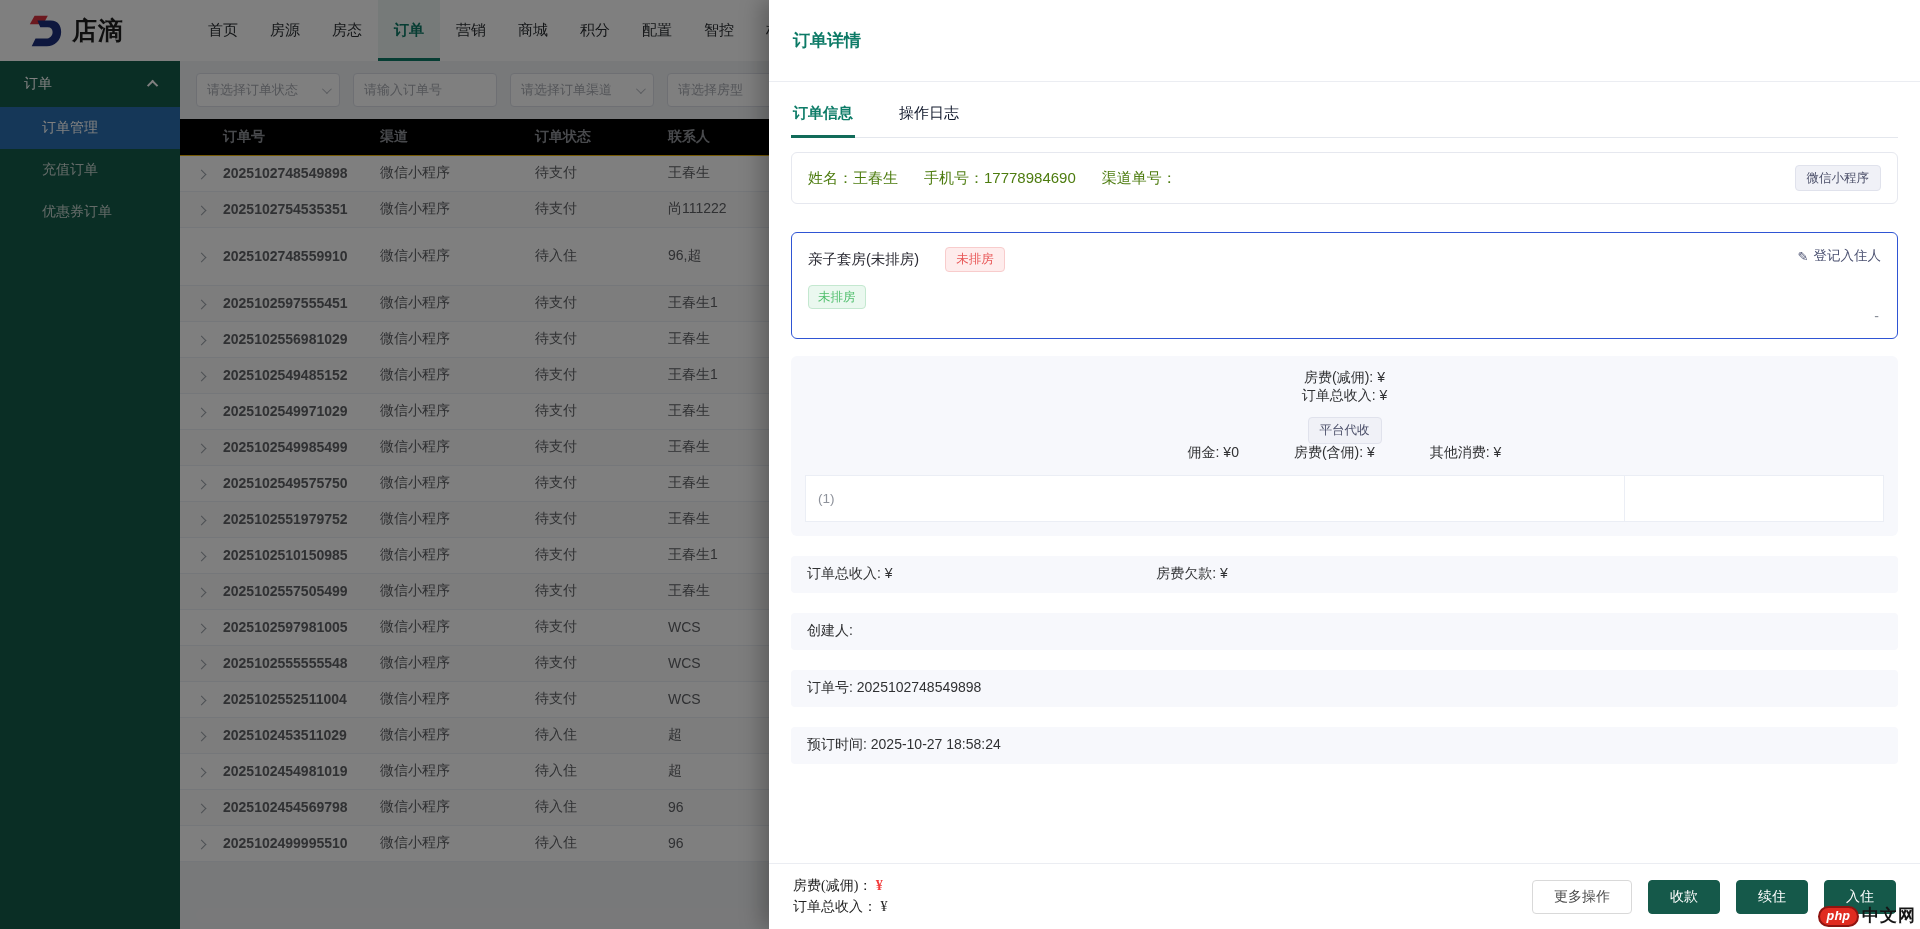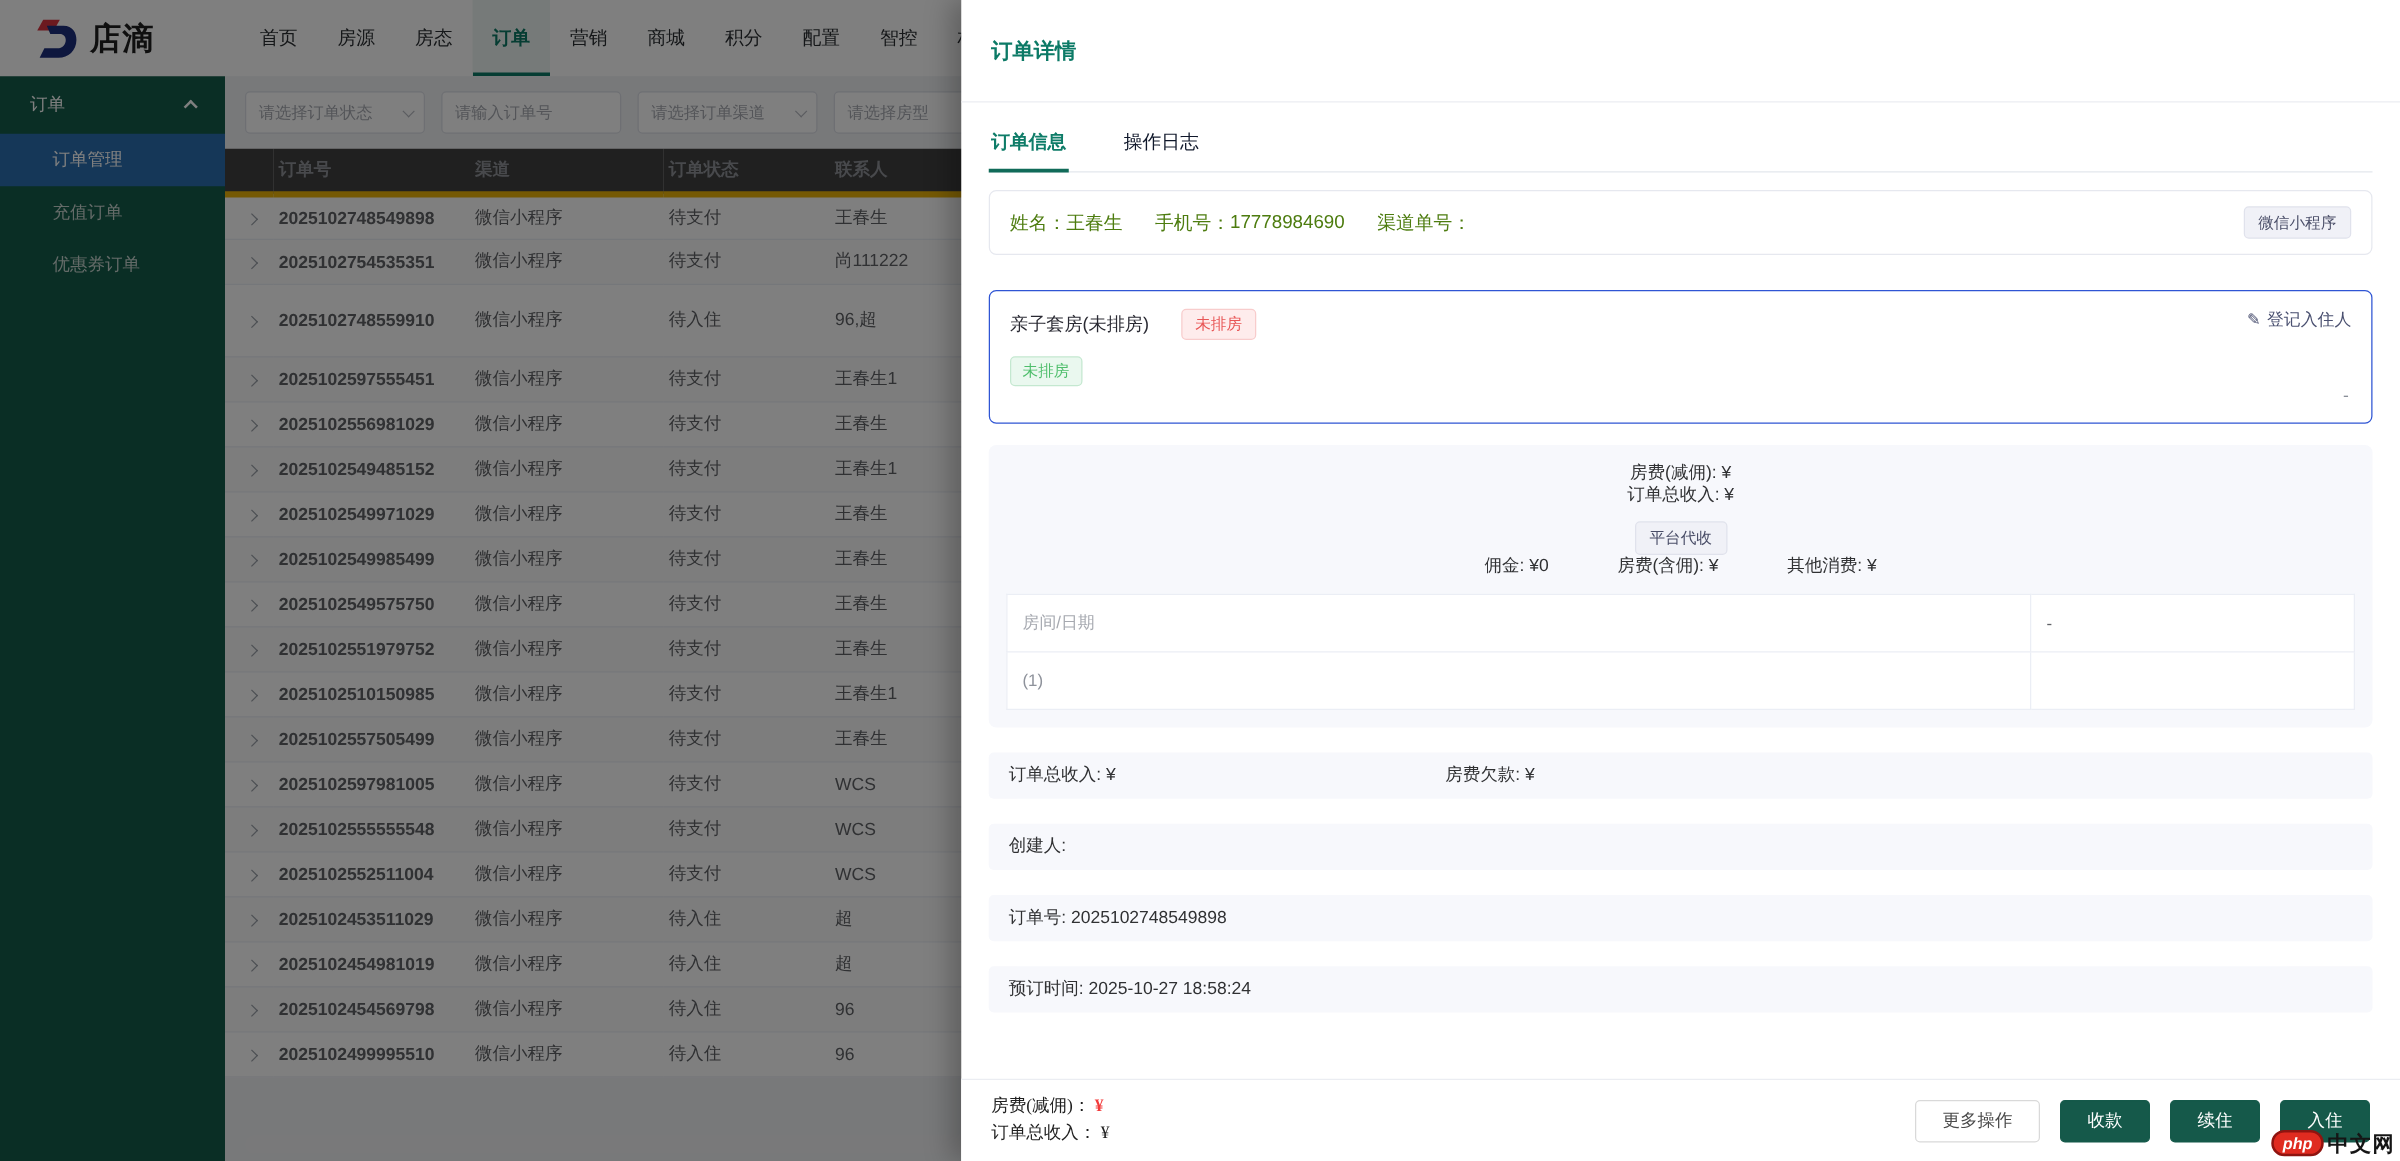--- a/index.html
+++ b/index.html
@@ -33,21 +33,21 @@
 
   
   .content{position:absolute;top:61px;left:180px;right:0;bottom:0;background:#f0f2f5;z-index:1;}
   .filters{display:flex;gap:13px;padding:12px 16px 10px 16px;}
   .filter{width:144px;height:34px;background:#fff;border:1px solid #dcdfe6;border-radius:4px;display:flex;align-items:center;justify-content:space-between;padding:0 10px;color:#a8abb2;font-size:13px;}
   .filter input{border:none;outline:none;width:100%;font-size:13px;color:#ec4899;font-family:Liberation Serif, serif;}
   .filter input::placeholder{color:#a8abb2;}
   .chev-down{width:7px;height:7px;border-right:1.5px solid #b6b9c0;border-bottom:1.5px solid #b6b9c0;transform:rotate(45deg) translateY(-2px);flex:none;}
   .orders{background:#fff;margin:2px 0 0 0;}
   table.orders-table{width:100%;border-collapse:collapse;table-layout:fixed;}
-  .orders-table th{height:36px;background:#404040;color:#909399;font-size:14px;text-align:left;font-weight:bold;border-bottom:5px solid #eab308;padding:0 4px;}
+  .orders-table th{height:36px;background:#000000;color:#909399;font-size:14px;text-align:left;font-weight:bold;border-bottom:1px solid #eab308;padding:0 4px;}
   .orders-table td{height:36px;font-size:14px;color:#606266;border-bottom:1px solid #ebeef5;padding:0 4px;}
   .orders-table tr.tall td{height:58px;}
   .orders-table tbody tr:nth-child(even) td{background:#fafafa;}
   .col-exp{width:39px;}
   .col-order{width:157px;}
   .col-channel{width:155px;}
   .col-status{width:133px;}
   .order-no{color:var(--order-green);font-weight:bold;}
   .row-arrow{display:inline-block;width:7px;height:7px;border-top:1.5px solid #9aa0a8;border-right:1.5px solid #9aa0a8;transform:rotate(45deg);margin-left:14px;}
   .hscroll{position:absolute;left:16px;bottom:6px;width:744px;height:15px;border-radius:8px;background:#f2f3f5;}
@@ -96,21 +96,21 @@
 
   .drawer-footer{position:absolute;left:0;right:0;bottom:0;height:66px;background:#fff;border-top:1px solid #ebedf2;display:flex;align-items:center;justify-content:space-between;padding:0 24px;font-family:Liberation Serif, serif;}
   .foot-lines{font-size:14px;color:#1f1f1f;line-height:1.45;}
   .yen-red{color:#F23B3B;font-weight:bold;}
   .foot-buttons{display:flex;gap:16px;align-items:center;}
   .btn{height:34px;border-radius:4px;font-size:14px;font-family:inherit;cursor:pointer;padding:0 21px;}
   .btn.default{background:#fff;border:1px solid #d9d9d9;color:#4a4a4a;}
   .btn.primary{background:var(--btn);border:1px solid var(--btn);color:#fff;}
 
   
-  .watermark{position:absolute;right:4px;bottom:2px;z-index:30;display:flex;align-items:flex-start;gap:3px;}
+  .watermark{position:absolute;right:4px;bottom:2px;z-index:30;display:flex;align-items:flex-end;gap:3px;font-family:Liberation Mono, monospace;}
   .wm-badge{background:#E02B20;border:2px solid #8f1410;color:#fff;font-weight:bold;font-style:italic;font-size:13px;border-radius:11px;padding:2px 7px;line-height:1;}
   .wm-text{font-weight:bold;font-size:17px;color:#151515;letter-spacing:1px;}
 </style>
 </head>
 <body>
 
 <div class="navbar">
   <div class="logo">
     <svg class="logo-mark" viewBox="0 0 40 40">
       <polygon points="9,4 23,4 18,13 4,13" fill="#D8333F"></polygon>
@@ -373,24 +373,20 @@
       <div class="fee-row">
         <span class="tag-gray">平台代收</span>
         <span class="fee-right-group">
           <span>佣金: ¥0</span>
           <span>房费(含佣): ¥</span>
           <span>其他消费: ¥</span>
         </span>
       </div>
       <table class="fee-table">
         <tbody>
-            <tr>
-          <td class="c1 hdr">房间/日期</td>
-          <td class="dash">-</td>
-        </tr>
         <tr>
           <td class="c1 idx">(1)</td>
           <td></td>
         </tr>
       </tbody>
         </table>
     </div>
 
     <div class="bar">
       <span>订单总收入: ¥</span>

